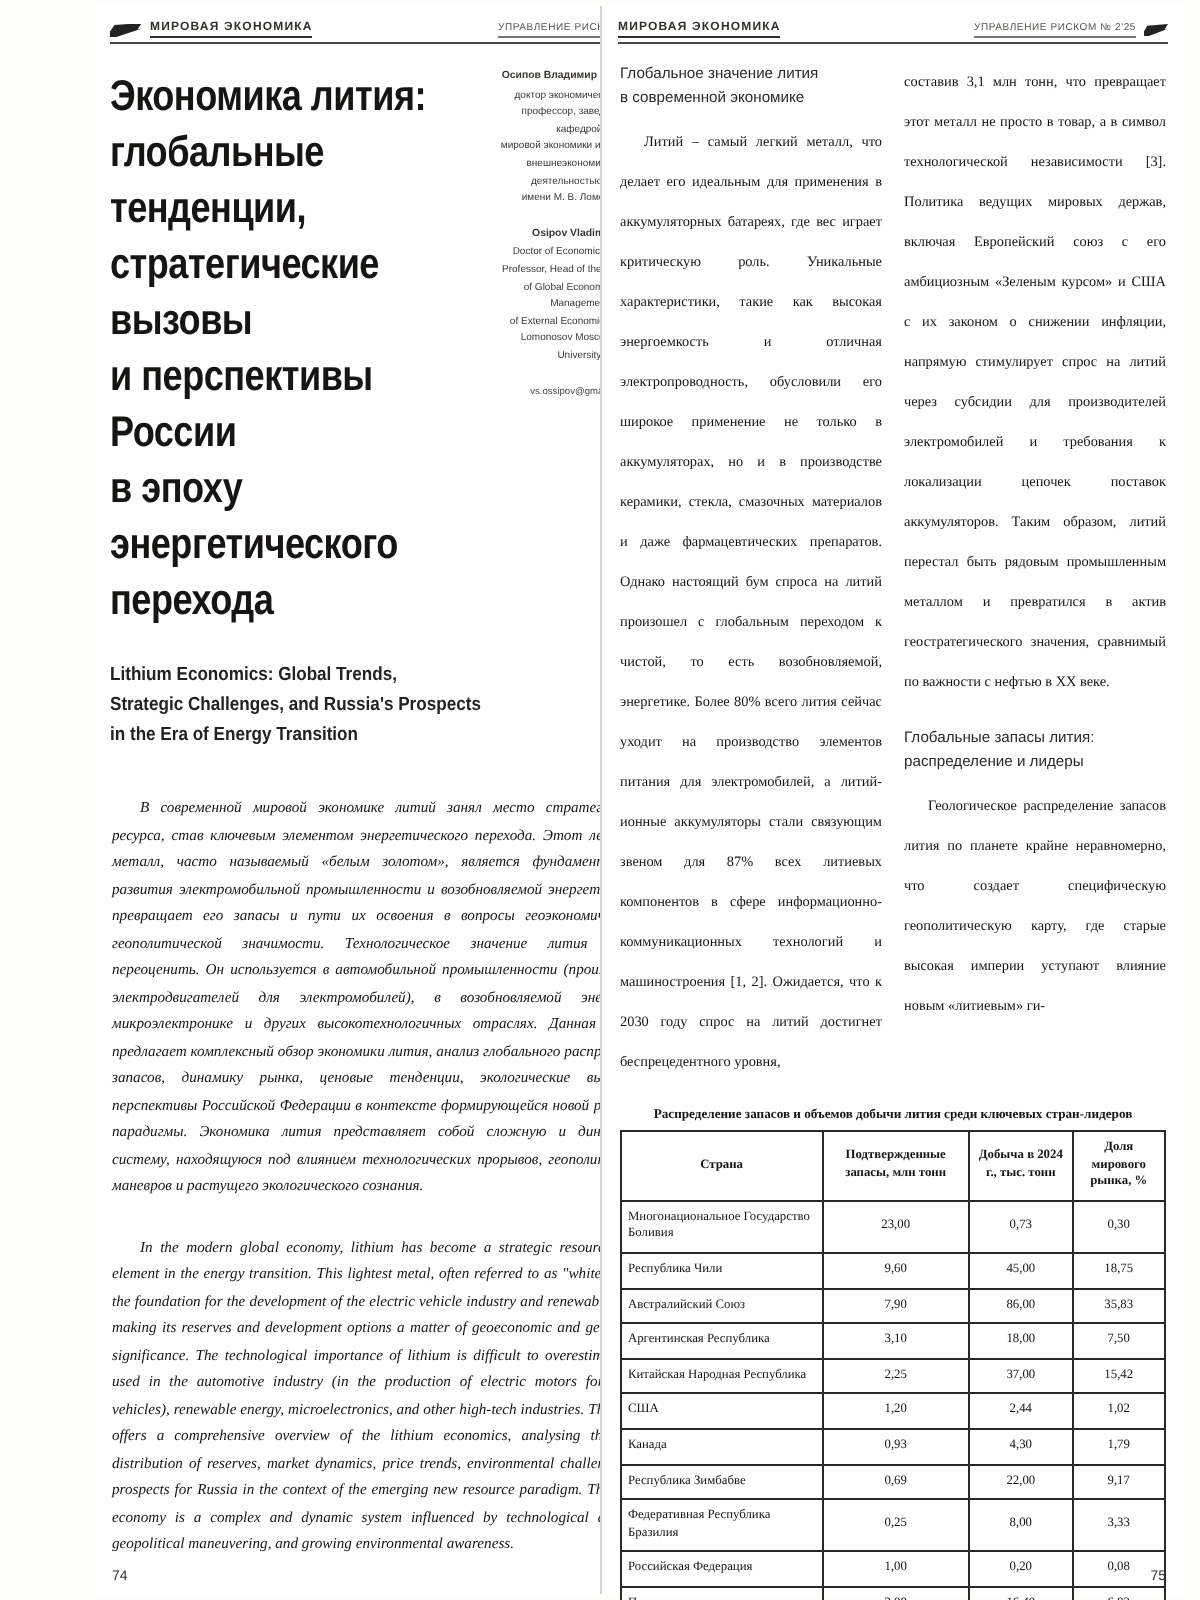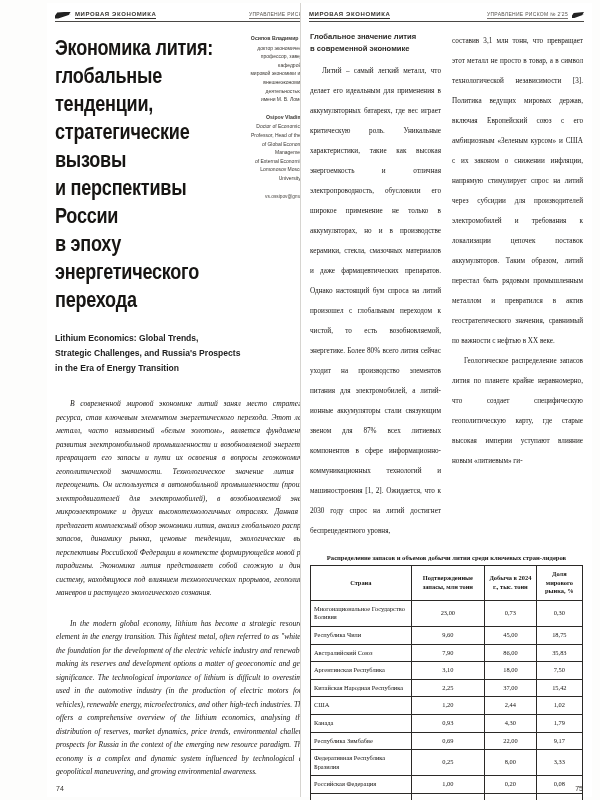--- a/index.html
+++ b/index.html
@@ -30,21 +30,21 @@
   .kw-line{text-indent:14px;margin-top:1px;}
   .kw-label{font-weight:bold;}
   #abstract-ru{margin-top:22px;}
   #abstract-en{margin-top:17px;}
   .pagenum{position:absolute;bottom:5px;font-size:7px;font-family:"Liberation Sans",sans-serif;color:#33302c;}
   #pn-left{left:9px;}
   #pn-right{right:9px;}
   
   .cols{display:flex;gap:11px;margin:9px 9px 0 9px;}
   .col{width:131px;}
-  .col-heading{font-family:"Liberation Sans",sans-serif;font-weight:bold;font-size:7.6px;line-height:11.5px;white-space:pre-line;color:#2c2a27;margin-bottom:7px;}
+  .col-heading{font-family:"Liberation Sans",sans-serif;font-weight:normal;font-size:7.6px;line-height:11.5px;white-space:pre-line;color:#2c2a27;margin-bottom:7px;}
   .body-para{font-size:7.2px;line-height:20px;text-align:justify;}
   .body-para.indent{text-indent:12px;}
   .col2-h{margin-top:12px;margin-bottom:7px;}
   
   .tbl-title{font-size:6.6px;font-weight:bold;text-align:center;margin:13px 10px 4px 10px;}
   table.reserves{border-collapse:collapse;margin:0 9px;width:273px;}
   table.reserves th,table.reserves td{border:1px solid #2b2926;font-size:6.4px;line-height:8.6px;padding:4px 3px;}
   table.reserves th{font-weight:bold;text-align:center;vertical-align:middle;}
   table.reserves td.c-name{text-align:left;}
   table.reserves td.c-num{text-align:center;}
@@ -122,20 +122,22 @@
     </div>
 
     <div class="cols">
       <div class="col">
         <div class="col-heading">Глобальное значение лития
 в современной экономике</div>
         <div class="body-para indent">Литий – самый легкий металл, что делает его идеальным для применения в аккумуляторных батареях, где вес играет критическую роль. Уникальные характеристики, такие как высокая энергоемкость и отличная электропроводность, обусловили его широкое применение не только в аккумуляторах, но и в производстве керамики, стекла, смазочных материалов и даже фармацевтических препаратов. Однако настоящий бум спроса на литий произошел с глобальным переходом к чистой, то есть возобновляемой, энергетике. Более 80% всего лития сейчас уходит на производство элементов питания для электромобилей, а литий-ионные аккумуляторы стали связующим звеном для 87% всех литиевых компонентов в сфере информационно-коммуникационных технологий и машиностроения [1, 2]. Ожидается, что к 2030 году спрос на литий достигнет беспрецедентного уровня,</div>
       </div>
       <div class="col">
         <div class="body-para">составив 3,1 млн тонн, что превращает этот металл не просто в товар, а в символ технологической независимости [3]. Политика ведущих мировых держав, включая Европейский союз с его амбициозным «Зеленым курсом» и США с их законом о снижении инфляции, напрямую стимулирует спрос на литий через субсидии для производителей электромобилей и требования к локализации цепочек поставок аккумуляторов. Таким образом, литий перестал быть рядовым промышленным металлом и превратился в актив геостратегического значения, сравнимый по важности с нефтью в XX веке.</div>
+        <div class="col-heading col2-h">Глобальные запасы лития:
+распределение и лидеры</div>
         <div class="body-para indent">Геологическое распределение запасов лития по планете крайне неравномерно, что создает специфическую геополитическую карту, где старые высокая империи уступают влияние новым «литиевым» ги-</div>
       </div>
     </div>
 
     <div class="tbl-title">Распределение запасов и объемов добычи лития среди ключевых стран-лидеров</div>
     <table class="reserves">
       <thead>
         <tr>
           <th style="width:37%">Страна</th>
           <th style="width:27%">Подтвержденные запасы, млн тонн</th>

